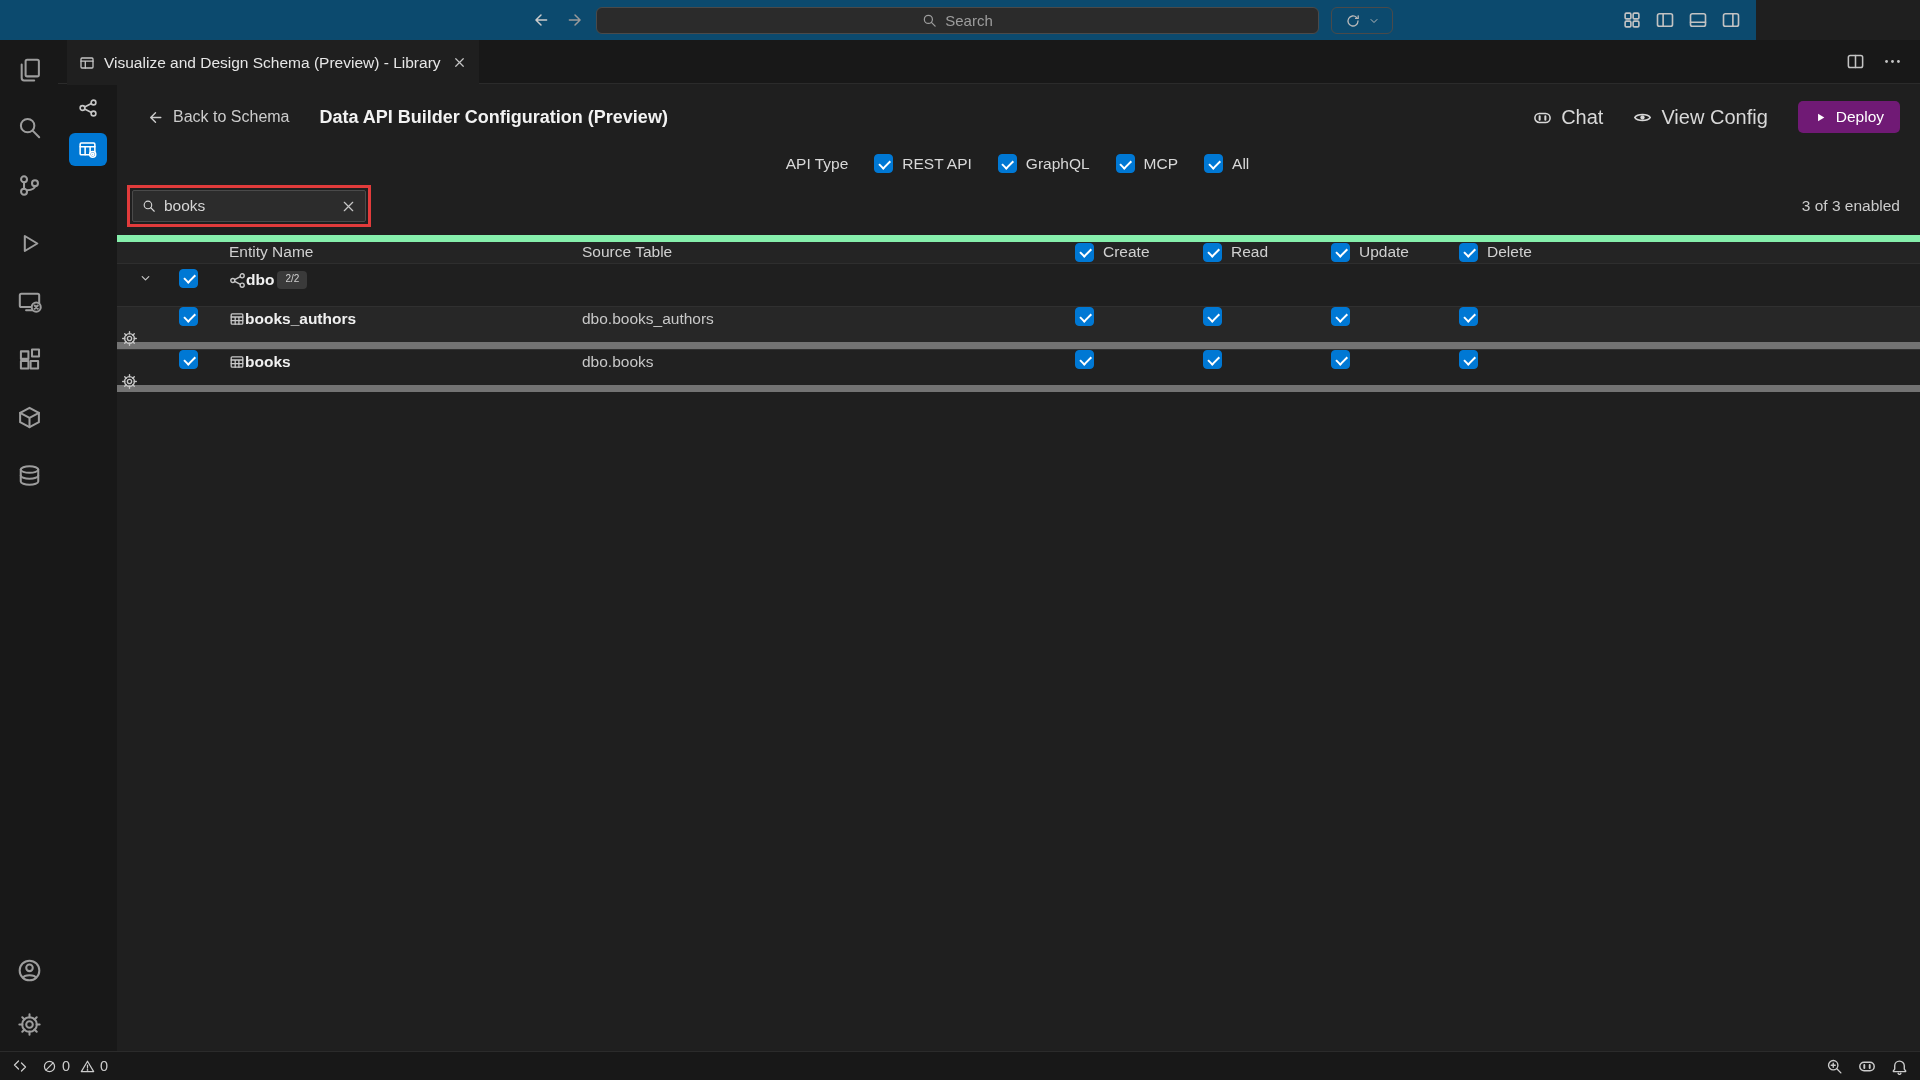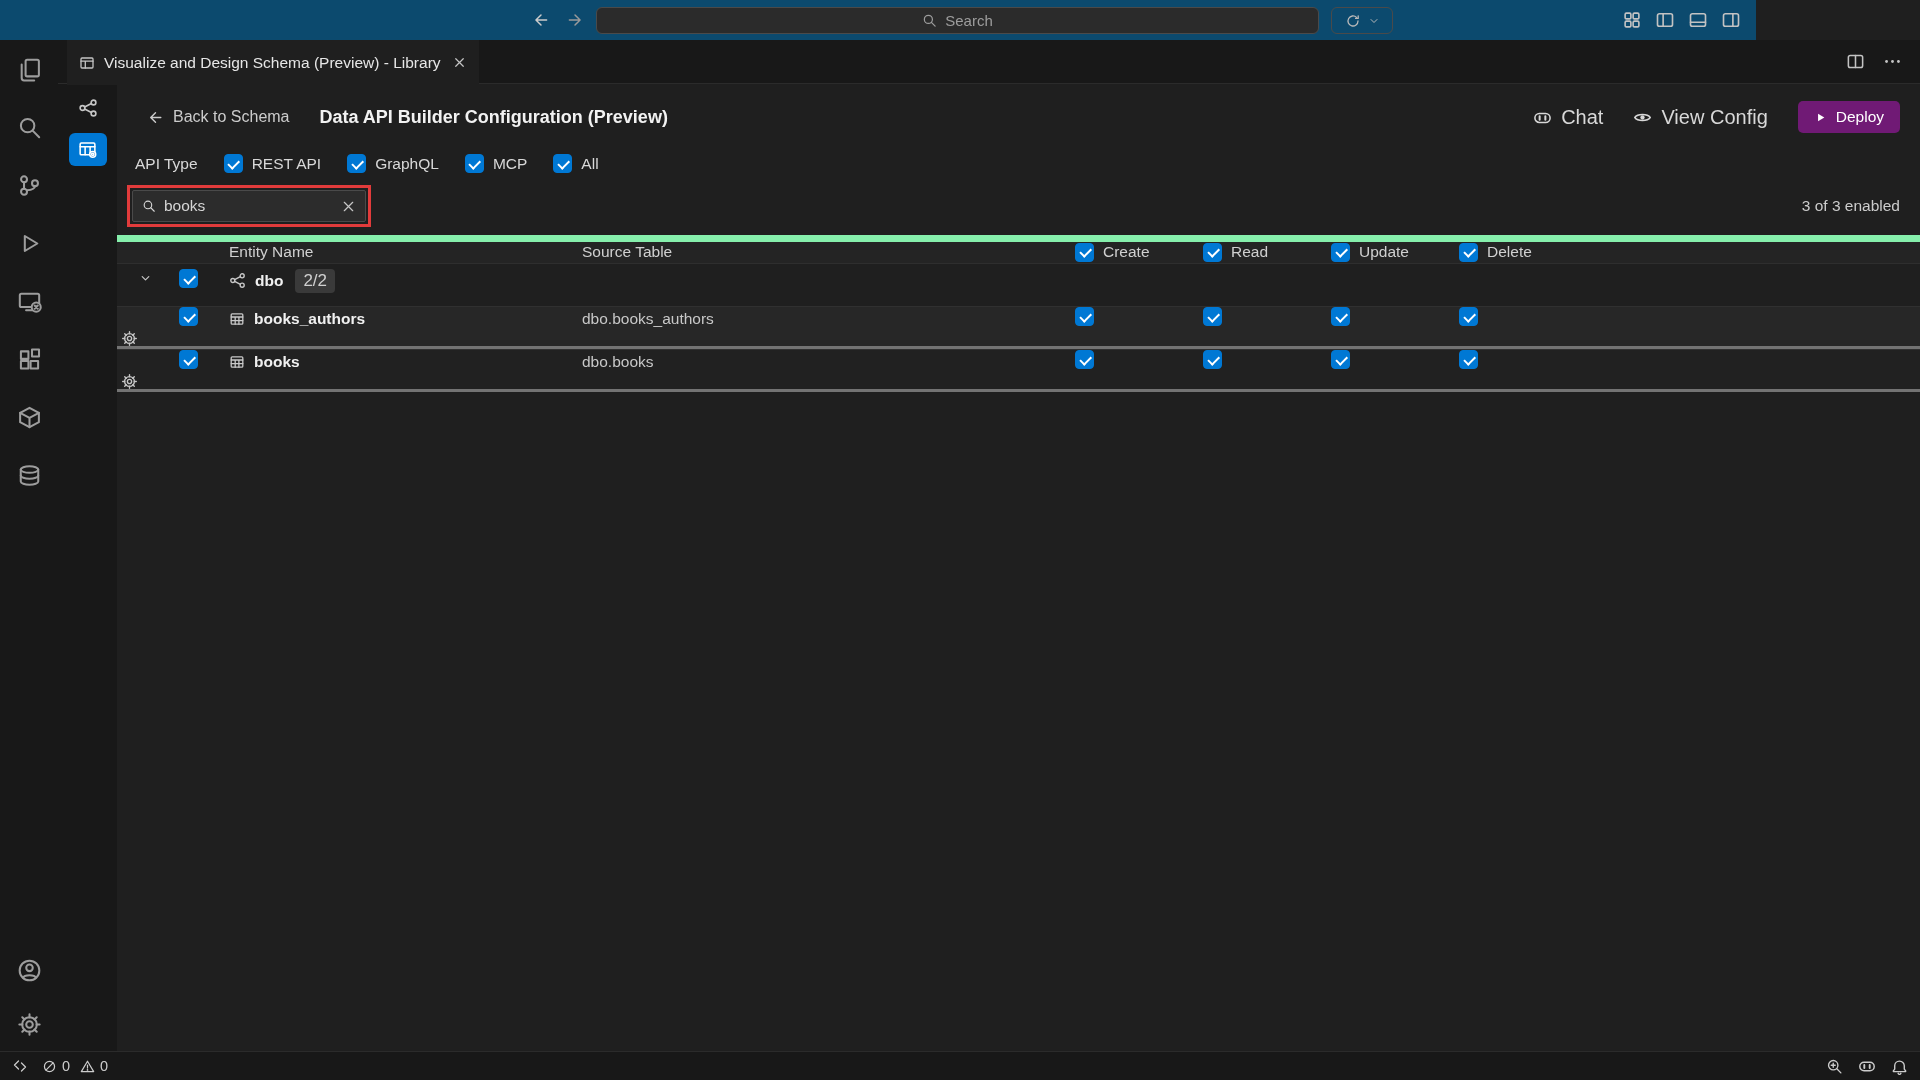--- a/index.html
+++ b/index.html
@@ -56,42 +56,42 @@
   .editor { position:absolute; left:117px; top:84px; right:0; bottom:29px; background:#1f1f1f; }
 
   .panel-header { height:58px; display:flex; align-items:center; padding:8px 20px 0 30px; }
   .back-link { display:flex; align-items:center; gap:9px; color:#cccccc; font-size:16px; cursor:default; }
   .panel-title { margin-left:30px; font-size:18px; font-weight:700; color:#f2f2f2; }
   .header-actions { margin-left:auto; display:flex; align-items:center; gap:30px; }
   .action-link { display:flex; align-items:center; gap:9px; color:#d8d8d8; font-size:20px; }
   .deploy-btn { height:32px; padding:0 16px; background:#701a75; color:#fff; border:none; border-radius:5px;
     display:flex; align-items:center; gap:9px; font-size:15.5px; font-family:inherit; }
 
-  .filter-row { display:flex; align-items:center; gap:26px; padding:12px 20px 6px 18px; color:#d8d8d8; }
+  .filter-row { display:flex; align-items:center; gap:26px; padding:12px 20px 6px 18px; color:#d8d8d8;justify-content:center; }
   .filter-opt { display:flex; align-items:center; gap:9px; }
 
   .search-row { display:flex; align-items:center; padding:6px 20px 8px 10px; }
   .search-annotation { border:3px solid #e13b3b; padding:2px; }
   .entity-search { width:234px; height:32px; background:#2c2c2c; border:1px solid #4a4a4a; border-radius:2px;
     display:flex; align-items:center; gap:8px; padding:0 9px; color:#d6d6d6; }
   .entity-search .clear { margin-left:auto; color:#c5c5c5; }
   .enabled-summary { margin-left:auto; color:#cccccc; }
 
   
   .trow { display:grid; grid-template-columns:56px 44px 365px 480px 128px 128px 128px 1fr; align-items:center; }
   .thead { height:29px; background:#242424; border-top:7px solid #86efac; border-bottom:1px solid #2e2e2e; color:#d0d0d0; }
   .col-label { padding-left:12px; }
   .perm-h { display:flex; align-items:center; gap:9px; padding-left:13px; }
   .group-row { height:42px; }
   .chev-cell { padding-left:21px; color:#c5c5c5; }
   .cb-cell { padding-left:6px; }
-  .name-cell { display:flex; align-items:center; gap:9px; padding-left:12px; font-weight:700; color:#f0f0f0; }
+  .name-cell { display:flex; padding-left:12px; font-weight:700; color:#f0f0f0; }
   .name-cell .icn { color:#c8c8c8; }
-  .badge { background:#3a3a3a; color:#d0d0d0; font-size:17px; font-weight:400; padding:2px 8px; border-radius:4px; margin-left:3px; }
-  .entity-row { height:43px; border-top:1px solid #303030; border-bottom:3px solid #737373; }
+  .badge { background:#3a3a3a; color:#d0d0d0; font-size:10px; font-weight:400; padding:2px 8px; border-radius:4px; margin-left:3px; }
+  .entity-row { height:43px; border-top:1px solid #303030; border-bottom:7px solid #737373; }
   .entity-row.row-a { background:#272727; }
   .entity-row.row-b { background:#212121; }
   .source-cell { color:#c8c8c8; }
   .perm-cell { padding-left:13px; }
   .action-cell { padding-left:4px; color:#c5c5c5; }
 
   
   .cbx { width:19px; height:19px; border-radius:4px; border:1px solid #6b6b6b; background:transparent; position:relative; display:inline-block; flex:none; }
   .cbx.checked { background:#0078d4; border-color:#0078d4; }
   .cbx.checked::after { content:""; position:absolute; left:3.5px; top:4.5px; width:9px; height:4.5px;

